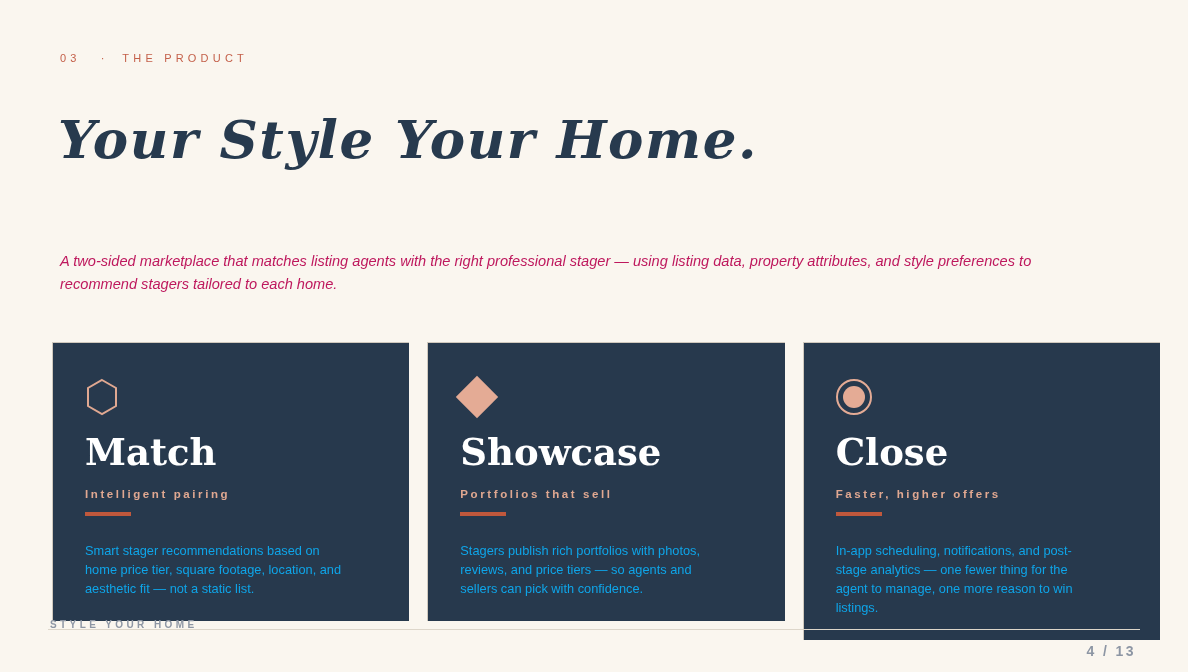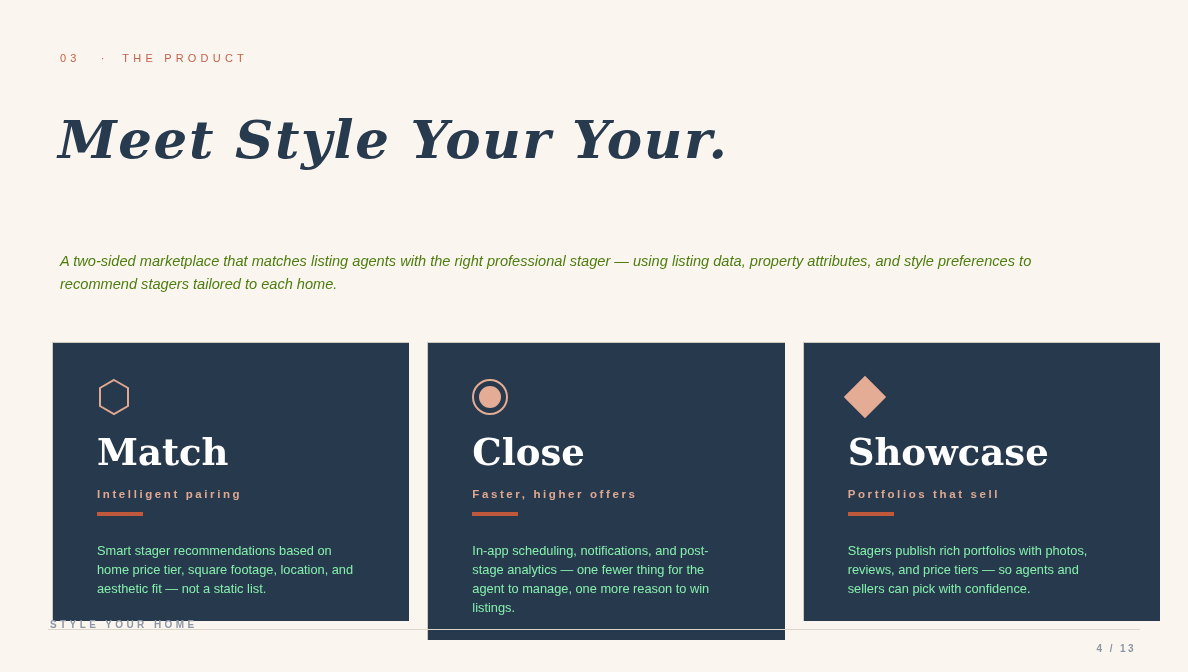--- a/index.html
+++ b/index.html
@@ -56,40 +56,40 @@
 
   
   .subtitle {
     position: absolute;
     left: 60px;
     top: 250px;
     width: 985px;
     font-size: 14.6px;
     font-style: italic;
     line-height: 1.55;
-    color: #4d7c0f;
+    color: #be185d;
   }
 
   
   .cards {
     position: absolute;
     left: 52px;
     top: 342px;
     width: 1108px;
     display: flex;
     align-items: flex-start;
     gap: 18px;
   }
   .card {
     flex: 1 1 0;
     background: #27394d;
     border-top: 1px solid #cfc8bd;
     border-left: 1px solid #cfc8bd;
     box-sizing: border-box;
-    padding: 34px 34px 22px 44px;
+    padding: 34px 34px 22px 32px;
     min-height: 270px;
     display: flex;
     flex-direction: column;
   }
   .card-icon {
     height: 40px;
     margin-bottom: 12px;
     display: flex;
     align-items: center;
   }
@@ -140,21 +140,21 @@
   .card-rule {
     margin-top: 12px;
     width: 46px;
     height: 4px;
     background: #c0583c;
   }
   .card-body {
     margin-top: 26px;
     font-size: 12.8px;
     line-height: 1.48;
-    color: #86efac;
+    color: #0ea5e9;
     max-width: 262px;
   }
 
   
   .footer-rule {
     position: absolute;
     left: 48px;
     right: 48px;
     top: 629px;
     height: 1px;
@@ -166,76 +166,76 @@
     top: 619px;
     font-size: 10px;
     font-weight: 700;
     letter-spacing: 3.4px;
     color: #8d96a4;
   }
   .footer-right {
     position: absolute;
     right: 52px;
     top: 643px;
-    font-size: 10px;
+    font-size: 14px;
     font-weight: 700;
     letter-spacing: 2.4px;
     color: #8d96a4;
   }
 </style>
 </head>
 <body>
 
 <div class="slide">
 
   <div class="eyebrow">
     <span class="ey-num">03</span>
     <span class="ey-sep">·</span>
     <span class="ey-label">THE PRODUCT</span>
   </div>
 
-  <div class="title">Meet Style Your Your.</div>
+  <div class="title">Your Style Your Home.</div>
 
   <div class="subtitle">A two-sided marketplace that matches listing agents with the right professional stager — using listing data, property attributes, and style preferences to recommend stagers tailored to each home.</div>
 
   <div class="cards">
 
     <div class="card">
       <div class="card-icon">
         <svg class="ico-hex" viewBox="0 0 34 38">
           <polygon points="17,2 31,10 31,28 17,36 3,28 3,10" fill="none" stroke="#e0a891" stroke-width="2"></polygon>
         </svg>
       </div>
       <div class="card-title">Match</div>
       <div class="card-sub">Intelligent pairing</div>
       <div class="card-rule"></div>
       <div class="card-body">Smart stager recommendations based on home price tier, square footage, location, and aesthetic fit — not a static list.</div>
     </div>
 
     <div class="card">
       <div class="card-icon">
+        <div class="ico-diamond"></div>
+      </div>
+      <div class="card-title">Showcase</div>
+      <div class="card-sub">Portfolios that sell</div>
+      <div class="card-rule"></div>
+      <div class="card-body">Stagers publish rich portfolios with photos, reviews, and price tiers — so agents and sellers can pick with confidence.</div>
+    </div>
+
+    <div class="card">
+      <div class="card-icon">
         <div class="ico-circle">
             <span></span>
           </div>
       </div>
       <div class="card-title">Close</div>
       <div class="card-sub">Faster, higher offers</div>
       <div class="card-rule"></div>
       <div class="card-body">In-app scheduling, notifications, and post-stage analytics — one fewer thing for the agent to manage, one more reason to win listings.</div>
     </div>
 
-    <div class="card">
-      <div class="card-icon">
-        <div class="ico-diamond"></div>
-      </div>
-      <div class="card-title">Showcase</div>
-      <div class="card-sub">Portfolios that sell</div>
-      <div class="card-rule"></div>
-      <div class="card-body">Stagers publish rich portfolios with photos, reviews, and price tiers — so agents and sellers can pick with confidence.</div>
-    </div>
-
   </div>
 
   <div class="footer-rule"></div>
   <div class="footer-left">STYLE YOUR HOME</div>
   <div class="footer-right">4 / 13</div>
 
 </div>
 
 </body></html>

